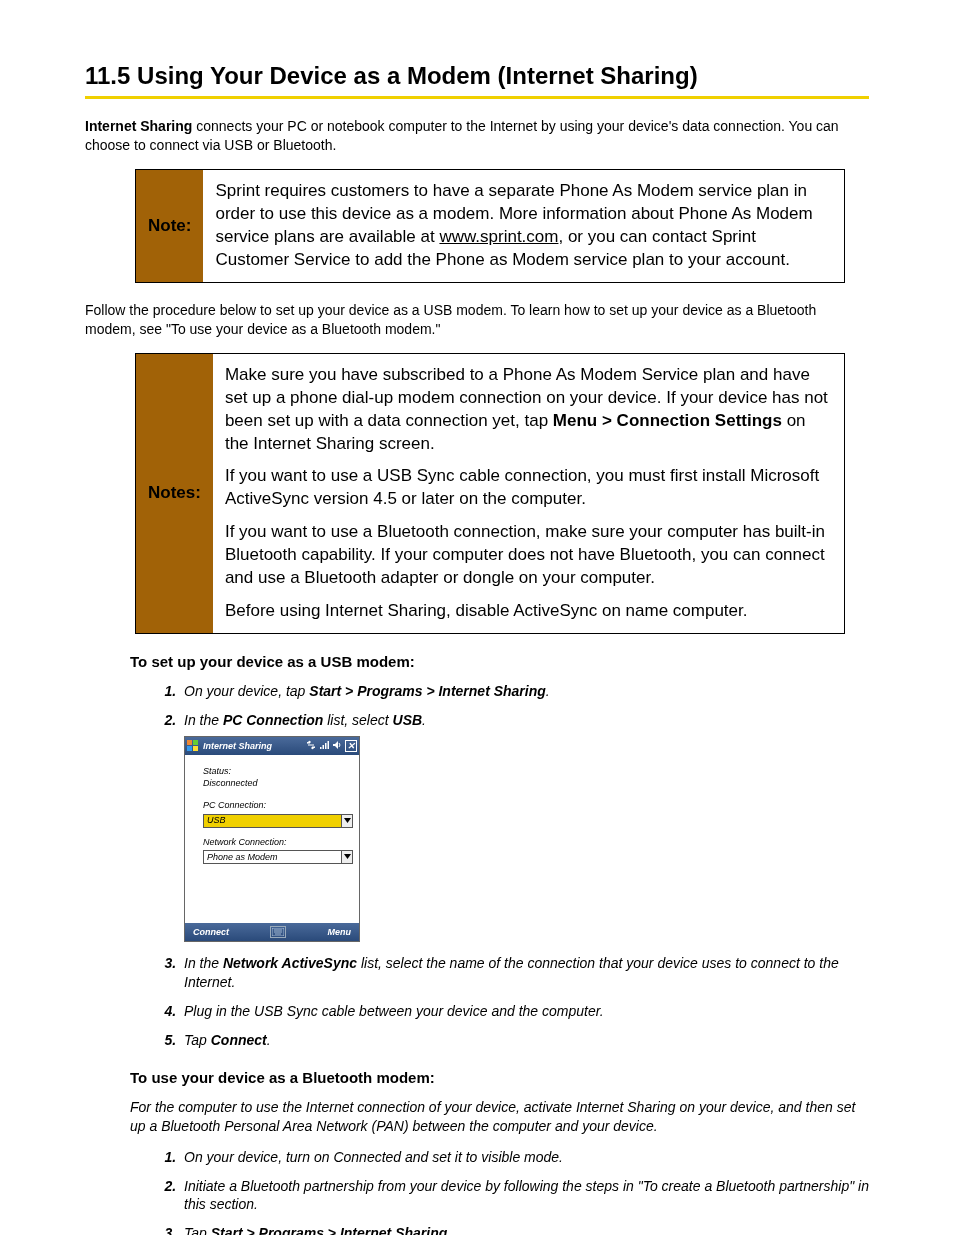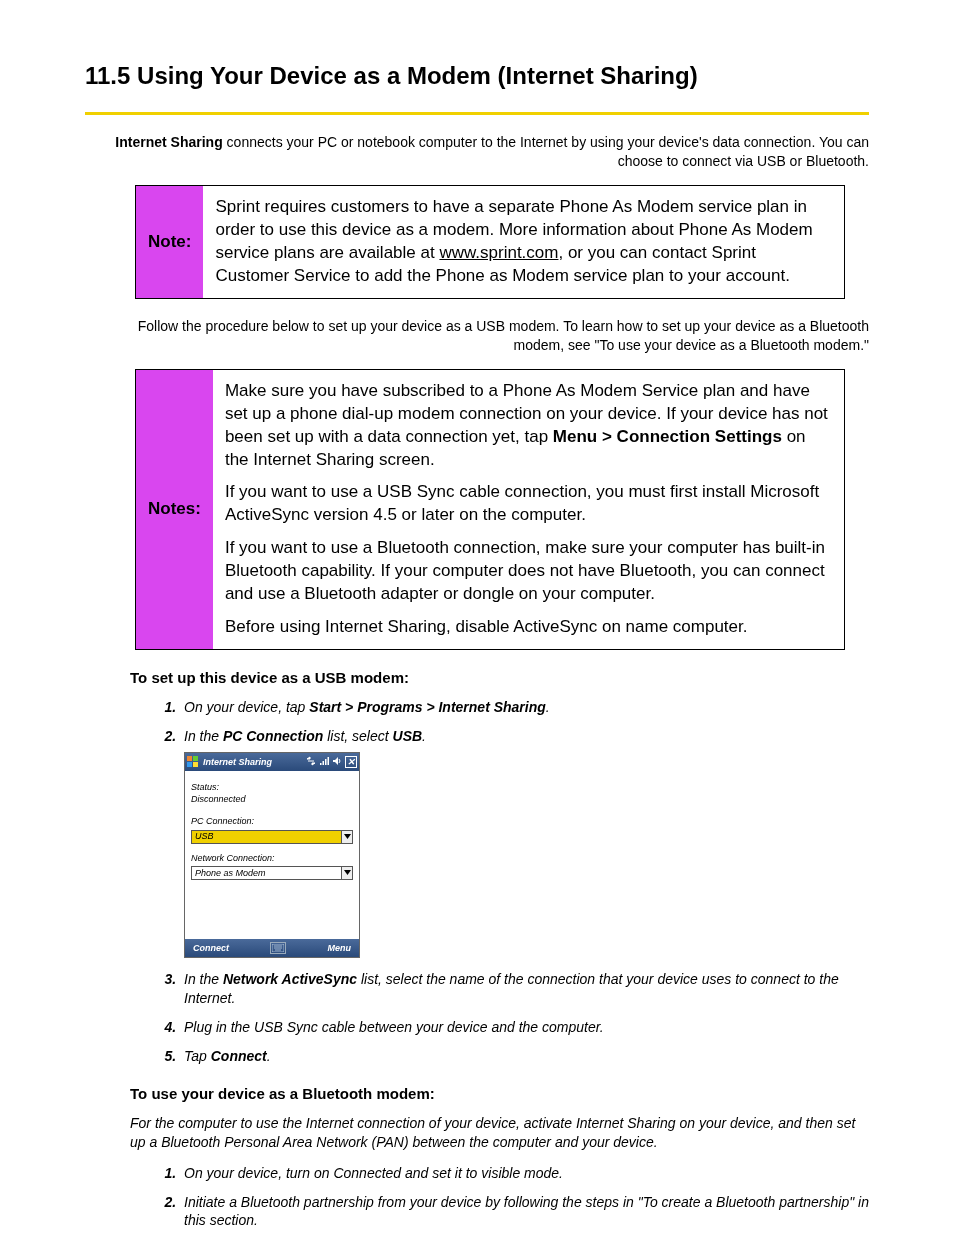--- a/index.html
+++ b/index.html
@@ -9,39 +9,39 @@
     color: #000;
     background: #fff;
     width: 954px;
     padding: 60px 85px 40px 85px;
     line-height: 1.35;
   }
   h1.section-title {
     font-size: 24px;
     font-weight: 700;
     border-bottom: 3px solid #f0d000;
-    padding-bottom: 20px;
+    padding-bottom: 4px;
     margin-bottom: 18px;
   }
-  p.body-para { margin-bottom: 14px; text-align: right; }
+  p.body-para { margin-bottom: 14px; }
   .bold { font-weight: 700; }
   .underline { text-decoration: underline; }
   table.note-box {
     border: 1px solid #000;
     border-collapse: collapse;
     margin: 0 auto 18px 50px;
     width: 710px;
   }
   table.note-box td {
     padding: 10px 12px;
     vertical-align: middle;
     font-size: 17px;
   }
   table.note-box td.label {
-    background: #d946ef;
+    background: #a16207;
     font-weight: 700;
     width: 44px;
     text-align: left;
     vertical-align: middle;
   }
   table.note-box td.content p { margin-bottom: 10px; }
   table.note-box td.content p:last-child { margin-bottom: 0; }
   h3.subhead {
     font-size: 15px;
     font-weight: 700;
@@ -81,21 +81,21 @@
     display: inline-block;
   }
   .mock-titlebar .win-icon svg { display:block; }
   .mock-titlebar .spacer { flex: 1; }
   .mock-titlebar .status-icons { display:flex; gap:3px; align-items:center; }
   .mock-titlebar .close-x {
     border: 1px solid #fff; width: 12px; height: 12px;
     display:flex; align-items:center; justify-content:center;
     font-size:9px; line-height:1; margin-left:3px;
   }
-  .mock-body { padding: 8px 6px 4px 6px; min-height: 168px; }
+  .mock-body { padding: 8px 6px 4px 6px; min-height: 168px; margin-left: 12px; }
   .mock-body .lbl { margin-top: 2px; }
   .mock-body .val { margin-bottom: 10px; }
   .mock-select {
     border: 1px solid #555;
     height: 14px;
     display:flex; align-items:center;
     padding: 0 3px;
     margin-top: 2px;
     margin-bottom: 8px;
     position: relative;
@@ -155,21 +155,21 @@
         <span>Make sure you have subscribed to a Phone As Modem Service plan and have set up a phone dial-up modem connection on your device. If your device has not been set up with a data connection yet, tap </span><span class="bold">Menu &gt; Connection Settings</span><span> on the Internet Sharing screen.</span>
       </p>
       <p>If you want to use a USB Sync cable connection, you must first install Microsoft ActiveSync version 4.5 or later on the computer.</p>
       <p>If you want to use a Bluetooth connection, make sure your computer has built-in Bluetooth capability. If your computer does not have Bluetooth, you can connect and use a Bluetooth adapter or dongle on your computer.</p>
       <p>Before using Internet Sharing, disable ActiveSync on name computer.</p>
     </td>
   </tr>
 </tbody>
   </table>
 
-<h3 class="subhead">To set up this device as a USB modem:</h3>
+<h3 class="subhead">To set up your device as a USB modem:</h3>
 
 <ol class="steps">
   <li>
     <span>On your device, tap </span><span class="bold">Start &gt; Programs &gt; Internet Sharing</span><span>.</span>
   </li>
   <li>
     <span>In the </span><span class="bold">PC Connection</span><span> list, select </span><span class="bold">USB</span><span>.</span>
 
     
     <div class="mock-device">

